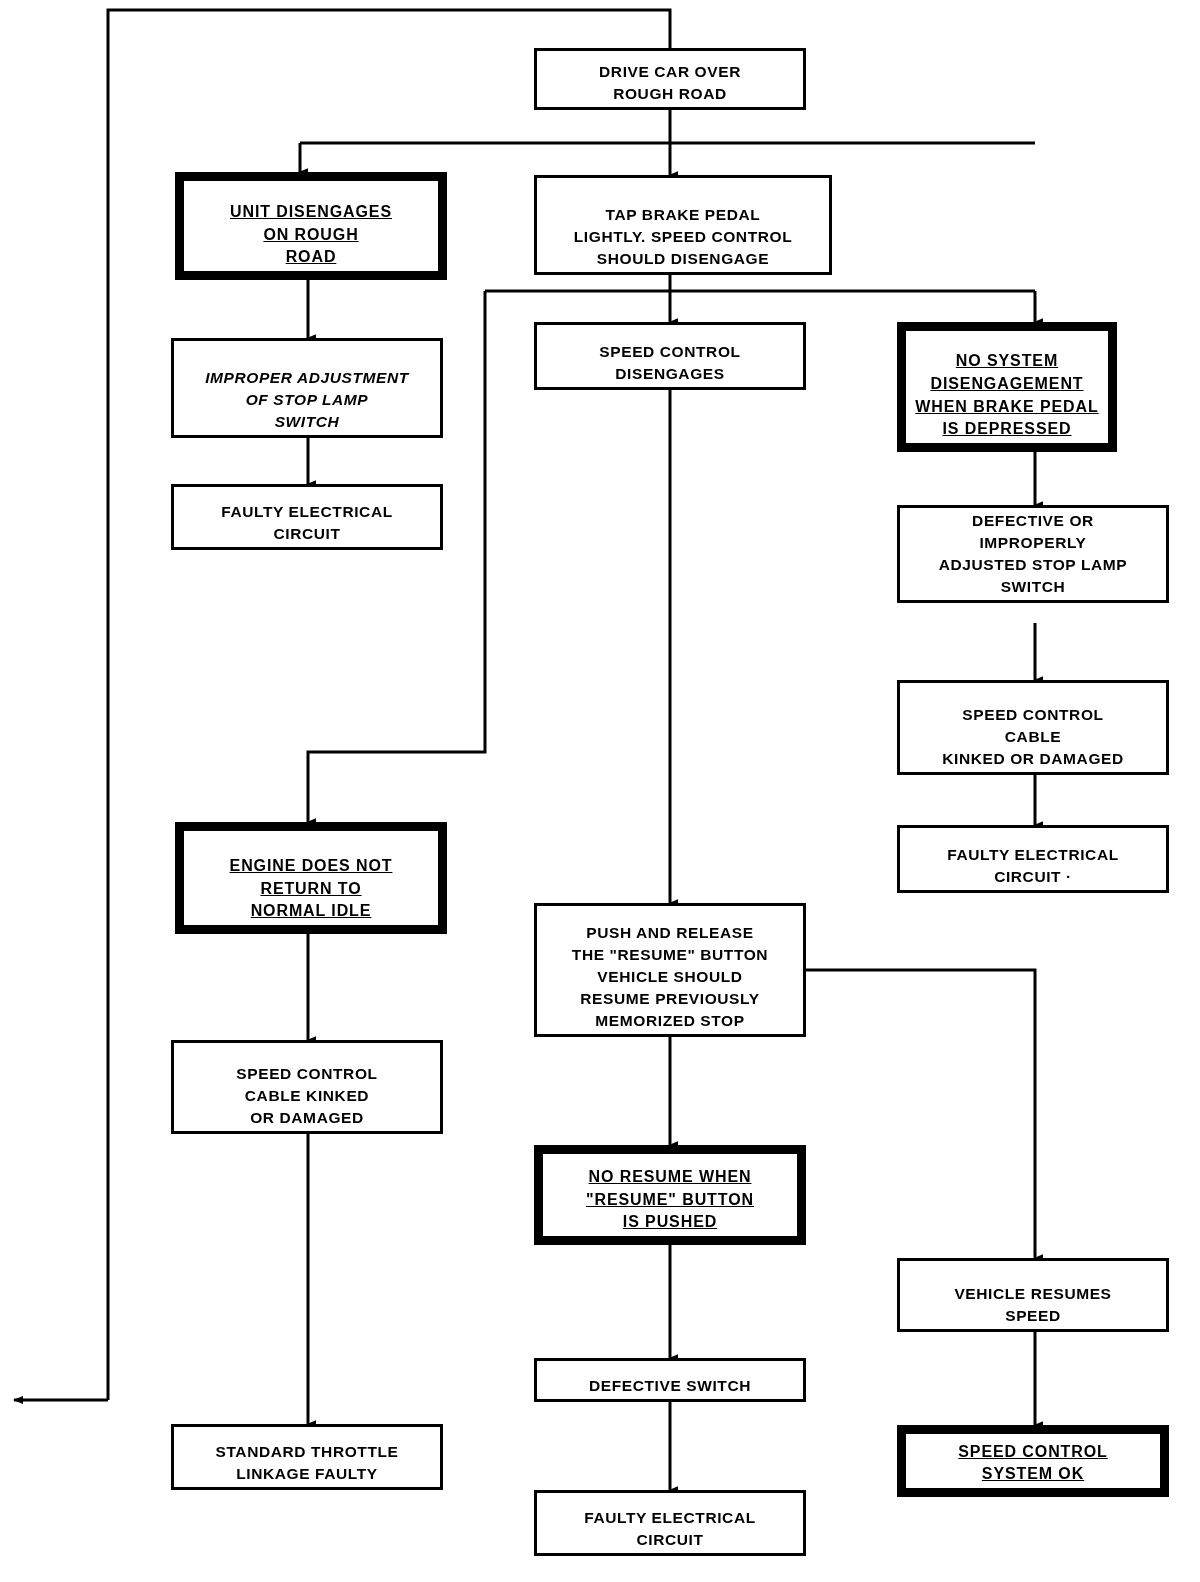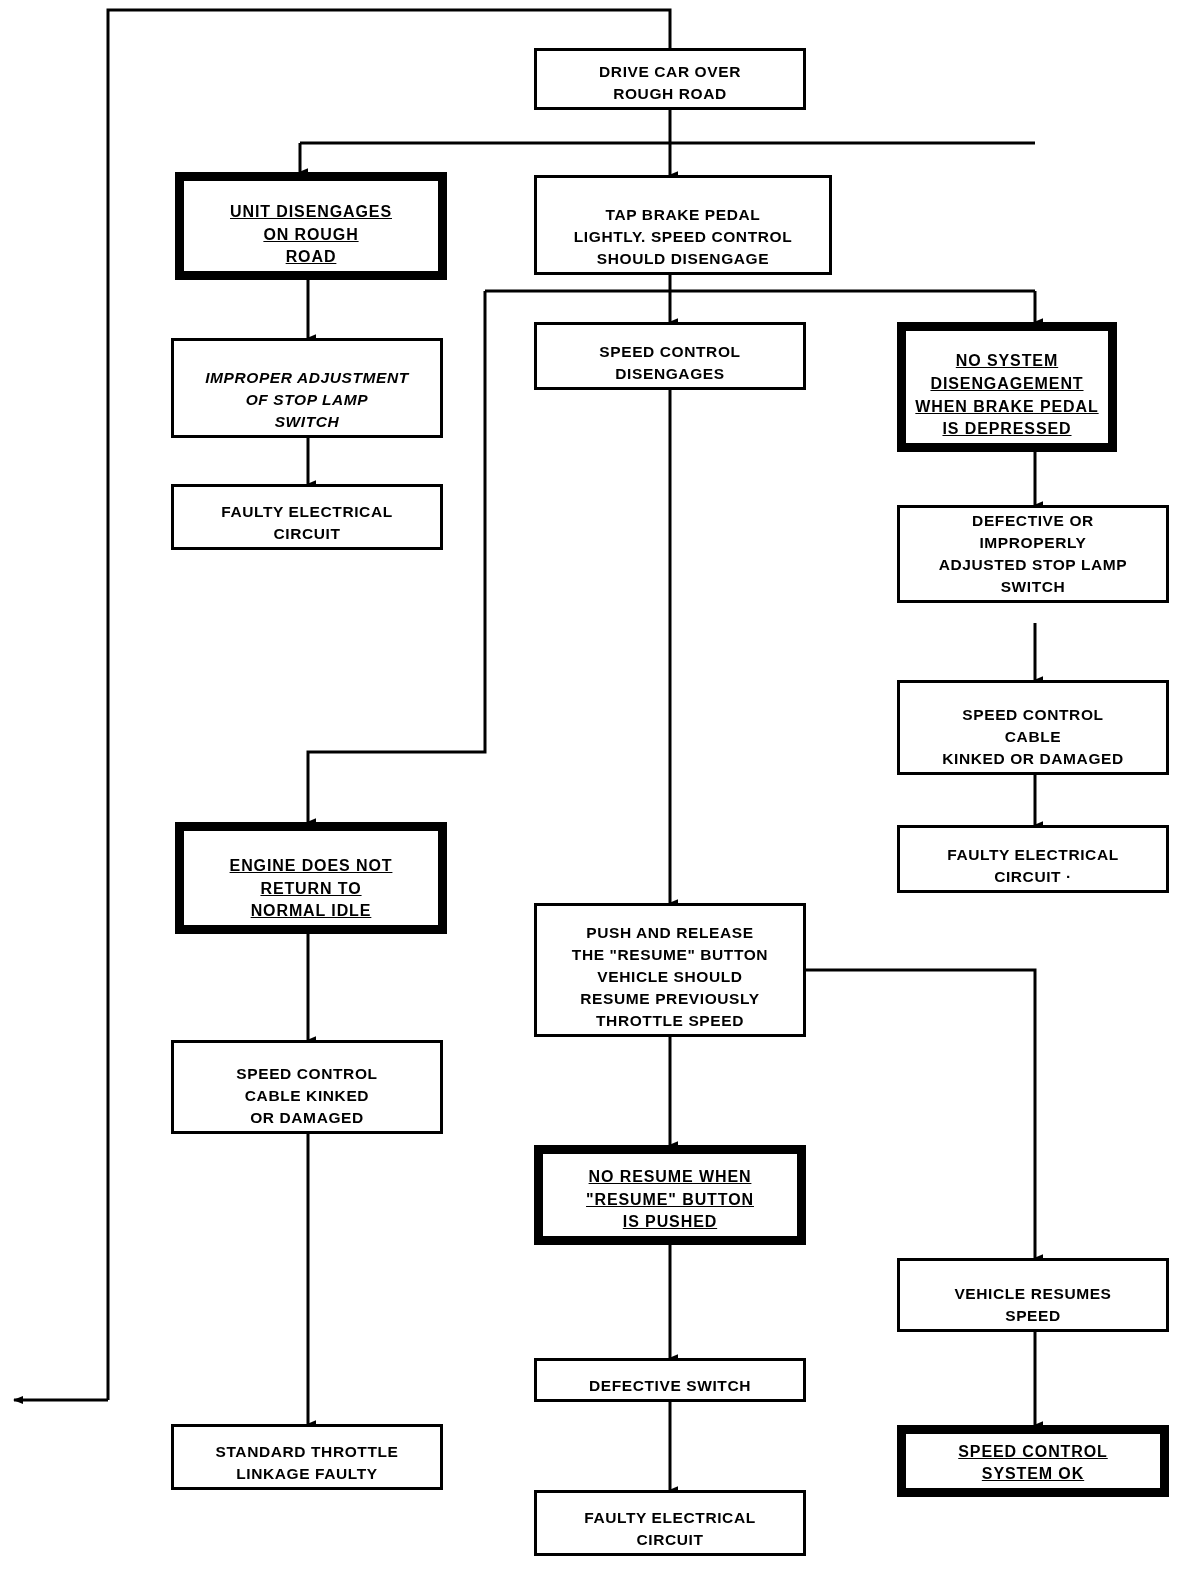--- a/index.html
+++ b/index.html
@@ -147,21 +147,21 @@
       <div class="node emphasis" style="left: 175px; top: 822px; width: 272px; height: 112px;">
         <span class="node-label">ENGINE DOES NOT
 RETURN TO
 NORMAL IDLE</span>
       </div>
       <div class="node normal" style="left: 534px; top: 903px; width: 272px; height: 134px;">
         <span class="node-label">PUSH AND RELEASE
 THE "RESUME" BUTTON
 VEHICLE SHOULD
 RESUME PREVIOUSLY
-THROTTLE SPEED</span>
+MEMORIZED STOP</span>
       </div>
       <div class="node normal" style="left: 171px; top: 1040px; width: 272px; height: 94px;">
         <span class="node-label">SPEED CONTROL
 CABLE KINKED
 OR DAMAGED</span>
       </div>
       <div class="node emphasis" style="left: 534px; top: 1145px; width: 272px; height: 100px;">
         <span class="node-label">NO RESUME WHEN
 "RESUME" BUTTON
 IS PUSHED</span>

